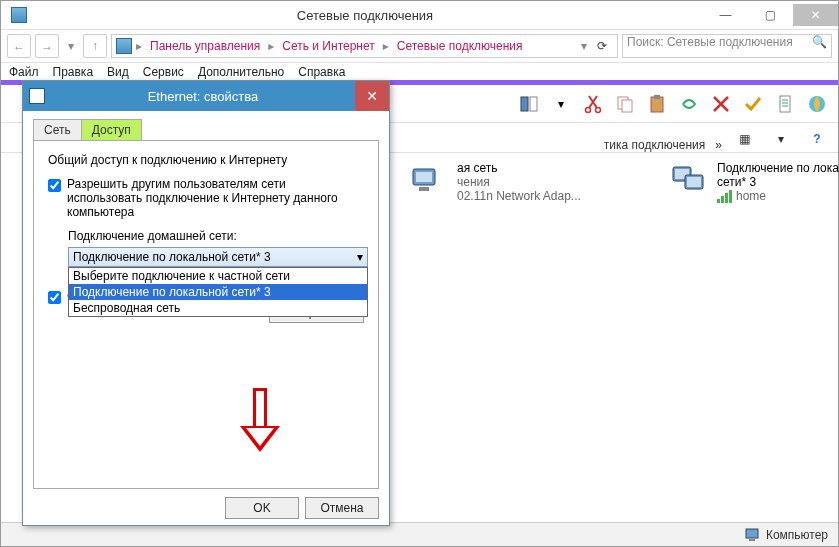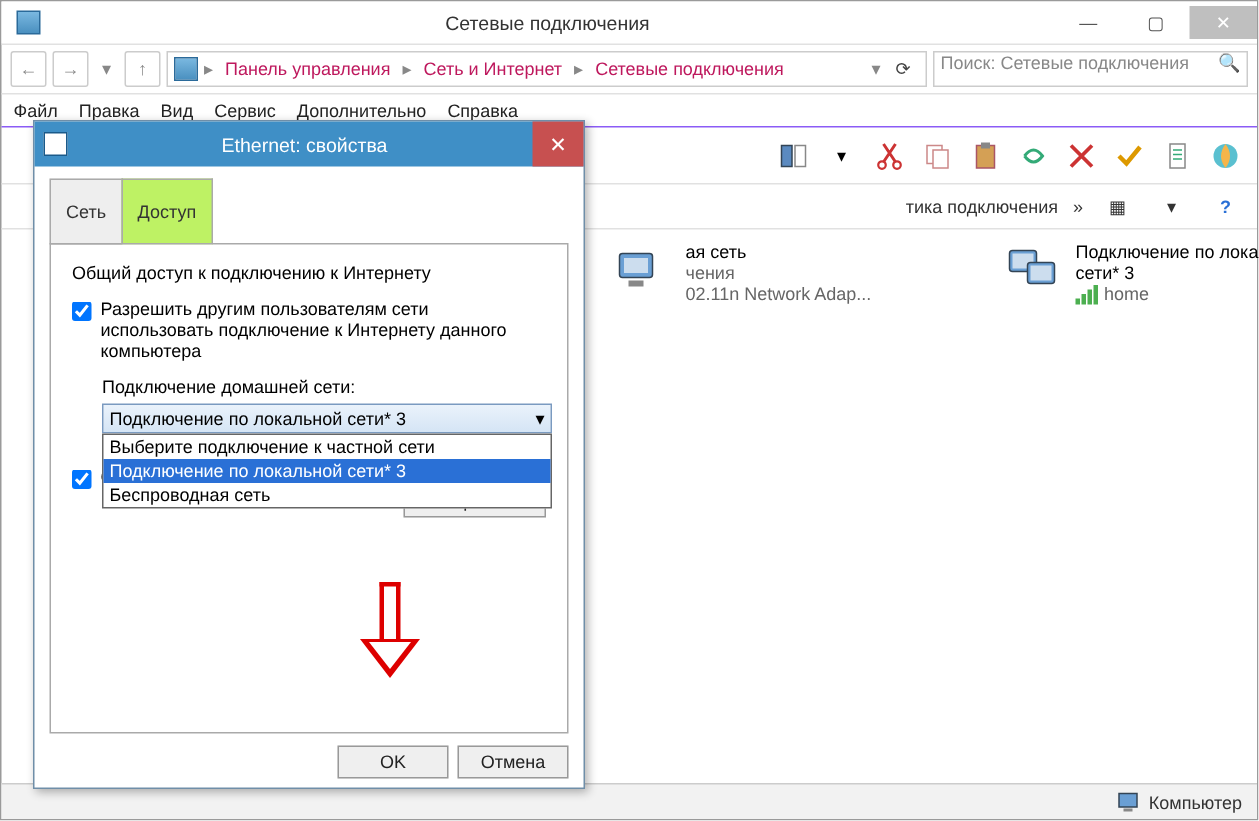--- a/index.html
+++ b/index.html
@@ -15,48 +15,48 @@
 
 .nav-bar { height: 34px; display: flex; align-items: center; gap: 4px; padding: 2px 6px; border-top: 1px solid #e1e1e1; border-bottom: 1px solid #e1e1e1; }
 .nav-arrow { width: 24px; height: 24px; border: 1px solid #ccc; border-radius: 2px; display: flex; align-items: center; justify-content: center; color: #888; }
 .breadcrumb { flex: 1; height: 24px; border: 1px solid #ccc; display: flex; align-items: center; padding: 0 4px; gap: 2px; }
 .bc-icon { width: 16px; height: 16px; background: linear-gradient(#7ab8e0,#4a90c0); border: 1px solid #2a6a9a; }
 .bc-item { padding: 0 4px; color: #be185d; }
 .bc-sep { color: #888; padding: 0 2px; }
 .bc-refresh { width: 22px; display: flex; align-items: center; justify-content: center; color: #444; }
 .search-box { width: 210px; height: 24px; border: 1px solid #ccc; display: flex; align-items: flex-start; padding: 0 4px; color: #888; gap: 4px; }
 
-.menu-bar { height: 22px; display: flex; align-items: center; padding: 0 8px; gap: 14px; border-bottom: 1px solid #8b5cf6; }
+.menu-bar { height: 22px; display: flex; align-items: center; padding: 0 8px; gap: 14px; border-bottom: 5px solid #8b5cf6; }
 .menu-item { color: #222; }
 
 .toolbar { height: 38px; display: flex; align-items: center; justify-content: flex-end; padding: 0 8px; gap: 6px; border-bottom: 1px solid #e1e1e1; }
 .tool-btn { width: 26px; height: 26px; display: flex; align-items: center; justify-content: center; }
 .tool-btn svg { width: 20px; height: 20px; }
 
-.command-bar { height: 30px; display: flex; align-items: center; padding: 0 8px; gap: 10px; border-bottom: 1px solid #e1e1e1; color: #333; }
+.command-bar { height: 30px; display: flex; align-items: flex-end; padding: 0 8px; gap: 10px; border-bottom: 1px solid #e1e1e1; color: #333; }
 
 .content { flex: 1; display: flex; position: relative; }
 .items { flex: 1; padding: 8px 10px; display: flex; gap: 30px; align-items: flex-start; }
 .conn-item { display: flex; gap: 8px; width: 230px; }
 .conn-icon { width: 38px; height: 36px; flex-shrink: 0; }
 .conn-text .l1 { color: #000; }
 .conn-text .l2 { color: #666; }
 .conn-text .l3 { color: #666; }
 
 .status-bar { height: 24px; border-top: 1px solid #ccc; display: flex; align-items: center; justify-content: flex-end; padding: 0 10px; gap: 6px; color: #333; background: #f2f2f2; }
 
 
 .dialog { position: absolute; left: 22px; top: 80px; width: 368px; height: 446px; background: #fff; border: 1px solid #6f8ea8; box-shadow: 2px 2px 6px rgba(0,0,0,0.3); display: flex; flex-direction: column; justify-content: center; }
 .dlg-title { height: 30px; background: #3f8fc6; color: #fff; display: flex; align-items: center; justify-content: space-between; padding-left: 6px; }
 .dlg-title .icon { width: 16px; height: 16px; background: #fff; border: 1px solid #1a5a8a; margin-right: 6px; }
 .dlg-title .txt { flex: 1; text-align: center; font-size: 13px; }
 .dlg-close { width: 34px; height: 30px; background: #c75050; color: #fff; display: flex; align-items: center; justify-content: center; font-size: 14px; }
 .dlg-body { flex: 1; padding: 8px 10px 6px 10px; display: flex; flex-direction: column; }
 .tabs { display: flex; margin-bottom: -1px; }
-.tab { padding: 14px 10px; border: 1px solid #aaa; background: #eee; color: #333; }
+.tab { padding: 3px 10px; border: 1px solid #aaa; background: #eee; color: #333; }
 .tab.active { background: #bef264; border-bottom-color: #fff; }
 .tab:not(.active) { border-bottom: 1px solid #aaa; }
 .tab + .tab { margin-left: -1px; }
 .tab-page { border: 1px solid #aaa; flex: 1; padding: 12px 14px; position: relative; }
 .group-lbl { margin-bottom: 10px; }
 .chk-row { display: flex; align-items: flex-start; gap: 6px; margin-bottom: 10px; }
 .chk-row input { margin-top: 2px; }
 .field-lbl { margin: 4px 0 4px 20px; }
 .combo { margin: 0 0 0 20px; width: 300px; position: relative; }
 .combo-box { height: 20px; border: 1px solid #7a9ac0; background: linear-gradient(#eaf2fb,#d5e5f5); display: flex; align-items: center; justify-content: space-between; padding: 0 4px; color: #000; }

